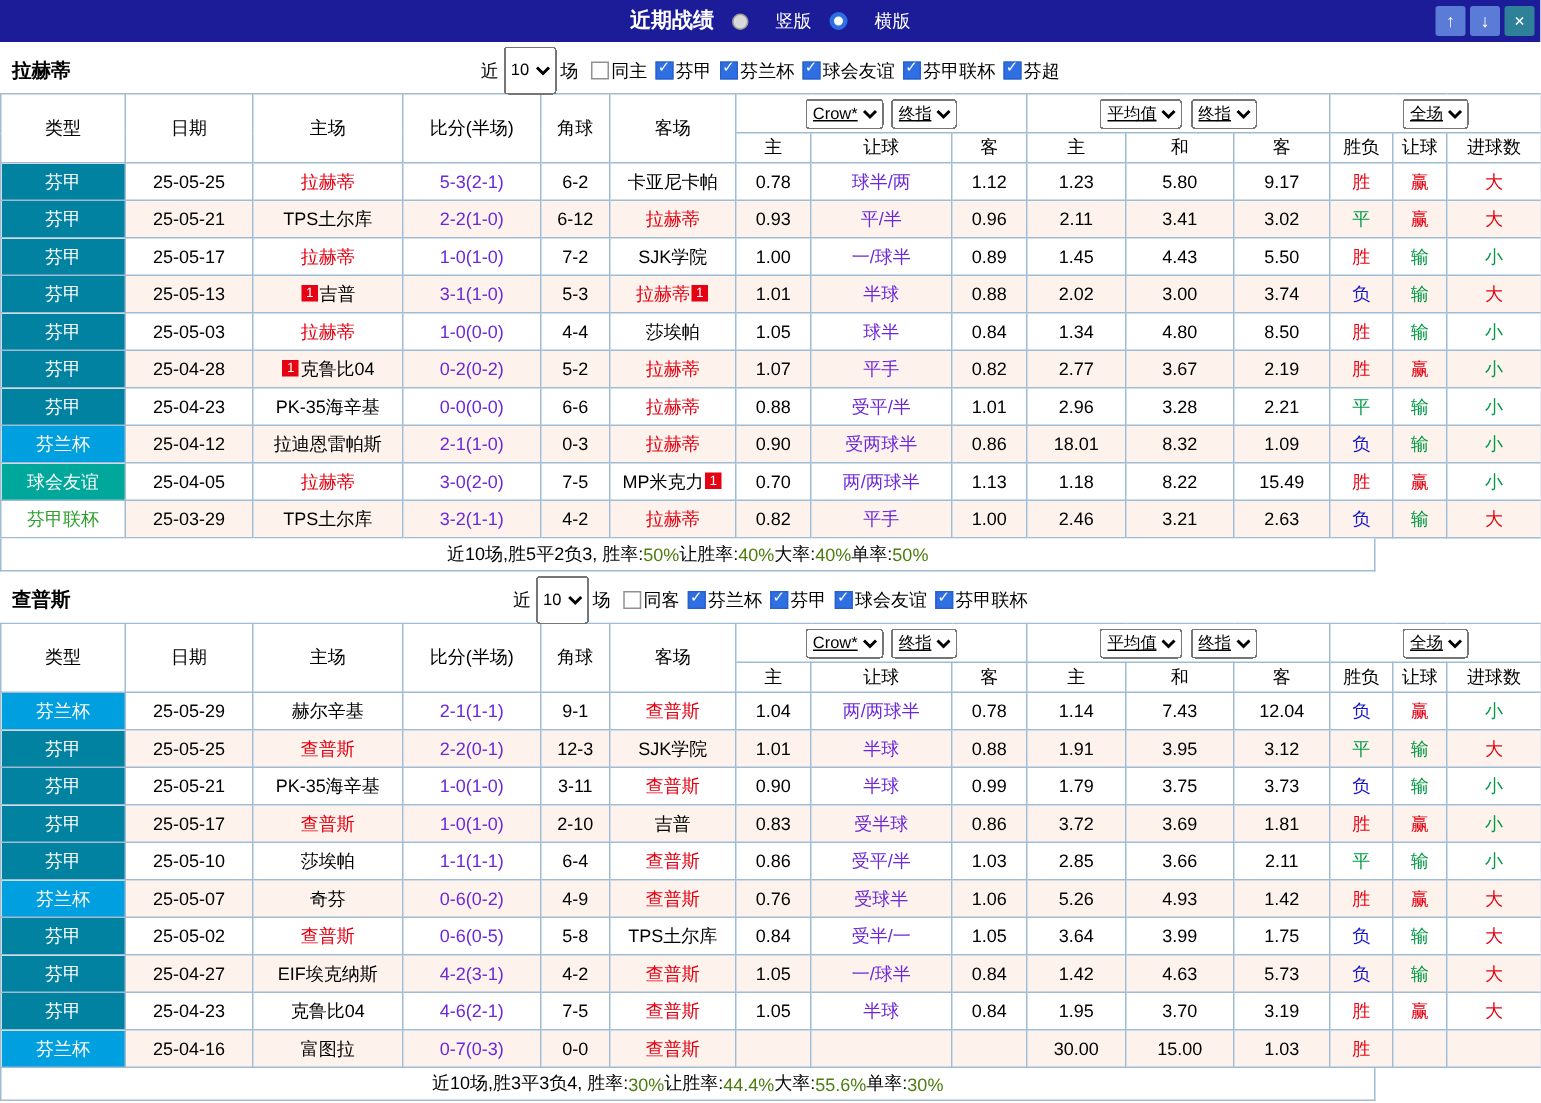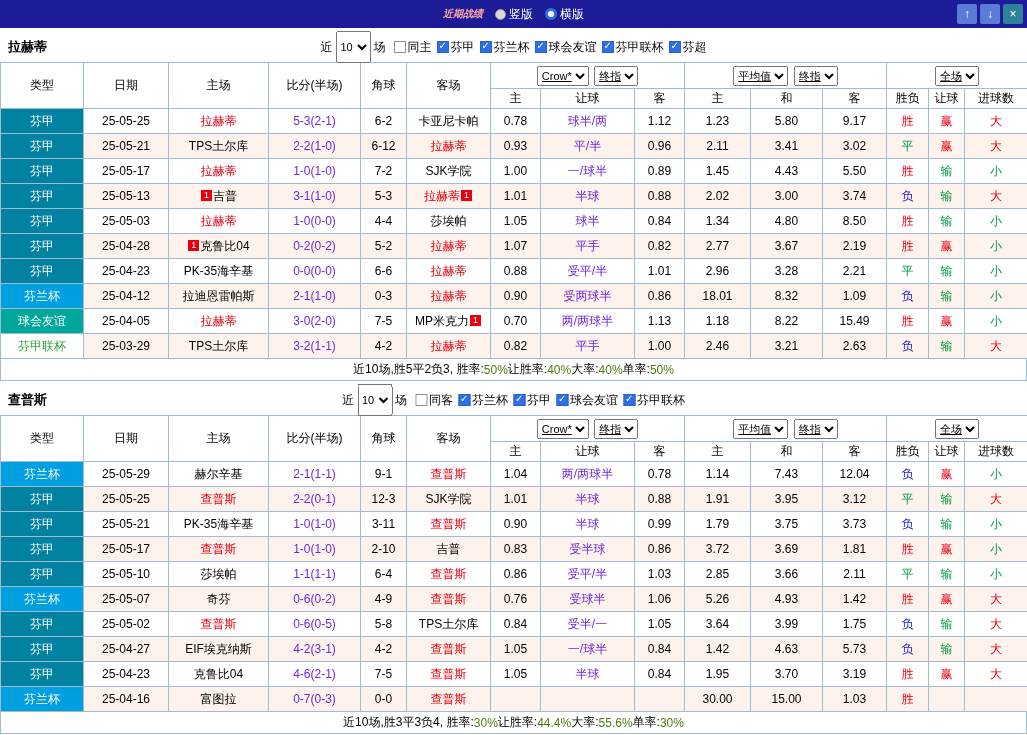--- a/index.html
+++ b/index.html
@@ -1,22 +1,22 @@
 <!DOCTYPE html>
 <html><head>
 <meta charset="utf-8">
 <style>
   *{box-sizing:border-box;}
   body{margin:0;width:1027px;background:#fff;font-family:"Liberation Sans","DejaVu Sans",sans-serif;font-size:12px;color:#000;}
   
   .topbar{height:28px;background:#1c1c99;position:relative;display:flex;align-items:center;justify-content:center;}
   .title-wrap{display:flex;align-items:center;gap:12px;}
-  .page-title{color:#fca5a5;font-weight:bold;font-size:10px;font-style:italic;}
+  .page-title{color:#ffffff;font-weight:bold;font-size:14px;}
   .radio-group{display:flex;align-items:center;gap:12px;color:#fff;}
-  .rlabel{display:inline-flex;align-items:center;gap:3px;cursor:pointer;font-size:12px;}
+  .rlabel{display:inline-flex;align-items:center;gap:18px;cursor:pointer;font-size:12px;}
   .rd{width:11px;height:11px;border-radius:50%;background:#d9d9d9;border:1px solid #999;display:inline-block;}
   .rd.checked{width:12px;height:12px;background:#fff;border:3px solid #2f6fe4;}
   .win-btns{position:absolute;right:4px;top:4px;display:flex;gap:3px;}
   .win-btn{width:20px;height:20px;background:#5b7cd6;color:#fff;display:flex;align-items:center;justify-content:center;font-size:12px;border-radius:2px;cursor:pointer;user-select:none;}
   .win-btn.close{background:#2f8099;}
   
   .team-section{margin-top:4px;}
   .section-head{position:relative;height:30px;display:flex;align-items:center;padding:0 8px;background:#fff;}
   .team-name{font-weight:bold;font-size:13px;}
   .filters{position:absolute;left:50%;transform:translateX(-50%);display:flex;align-items:center;gap:3px;white-space:nowrap;}
@@ -38,21 +38,21 @@
   tr td.lg-cup{background:#009fe0;color:#fff;}
   tr td.lg-friendly{background:#00a79b;color:#fff;}
   tr td.lg-lcup{background:#ffffff;color:#2ca02c;}
   .focus{color:#e60012;}
   .tname{cursor:pointer;}
   td.score,td.handicap{color:#6d28d9;}
   .r-red{color:#e60012;}
   .r-green{color:#009944;}
   .r-blue{color:#1414cc;}
   .badge{display:inline-block;background:#e60012;color:#fff;font-size:9px;line-height:11px;width:11px;height:11px;vertical-align:2px;margin:0 1px;text-align:center;}
-  .summary{width:1027px;border:1px solid #9fbcd4;border-top:none;height:22px;display:flex;align-items:center;justify-content:center;background:#fff;}
+  .summary{width:917px;border:1px solid #9fbcd4;border-top:none;height:22px;display:flex;align-items:center;justify-content:center;background:#fff;}
   .summary .red{color:#4d7c0f;}
 </style>
 </head>
 <body>
 
 <header class="topbar">
   <div class="title-wrap">
     <span class="page-title">近期战绩</span>
     <div class="radio-group">
         <label class="rlabel">

